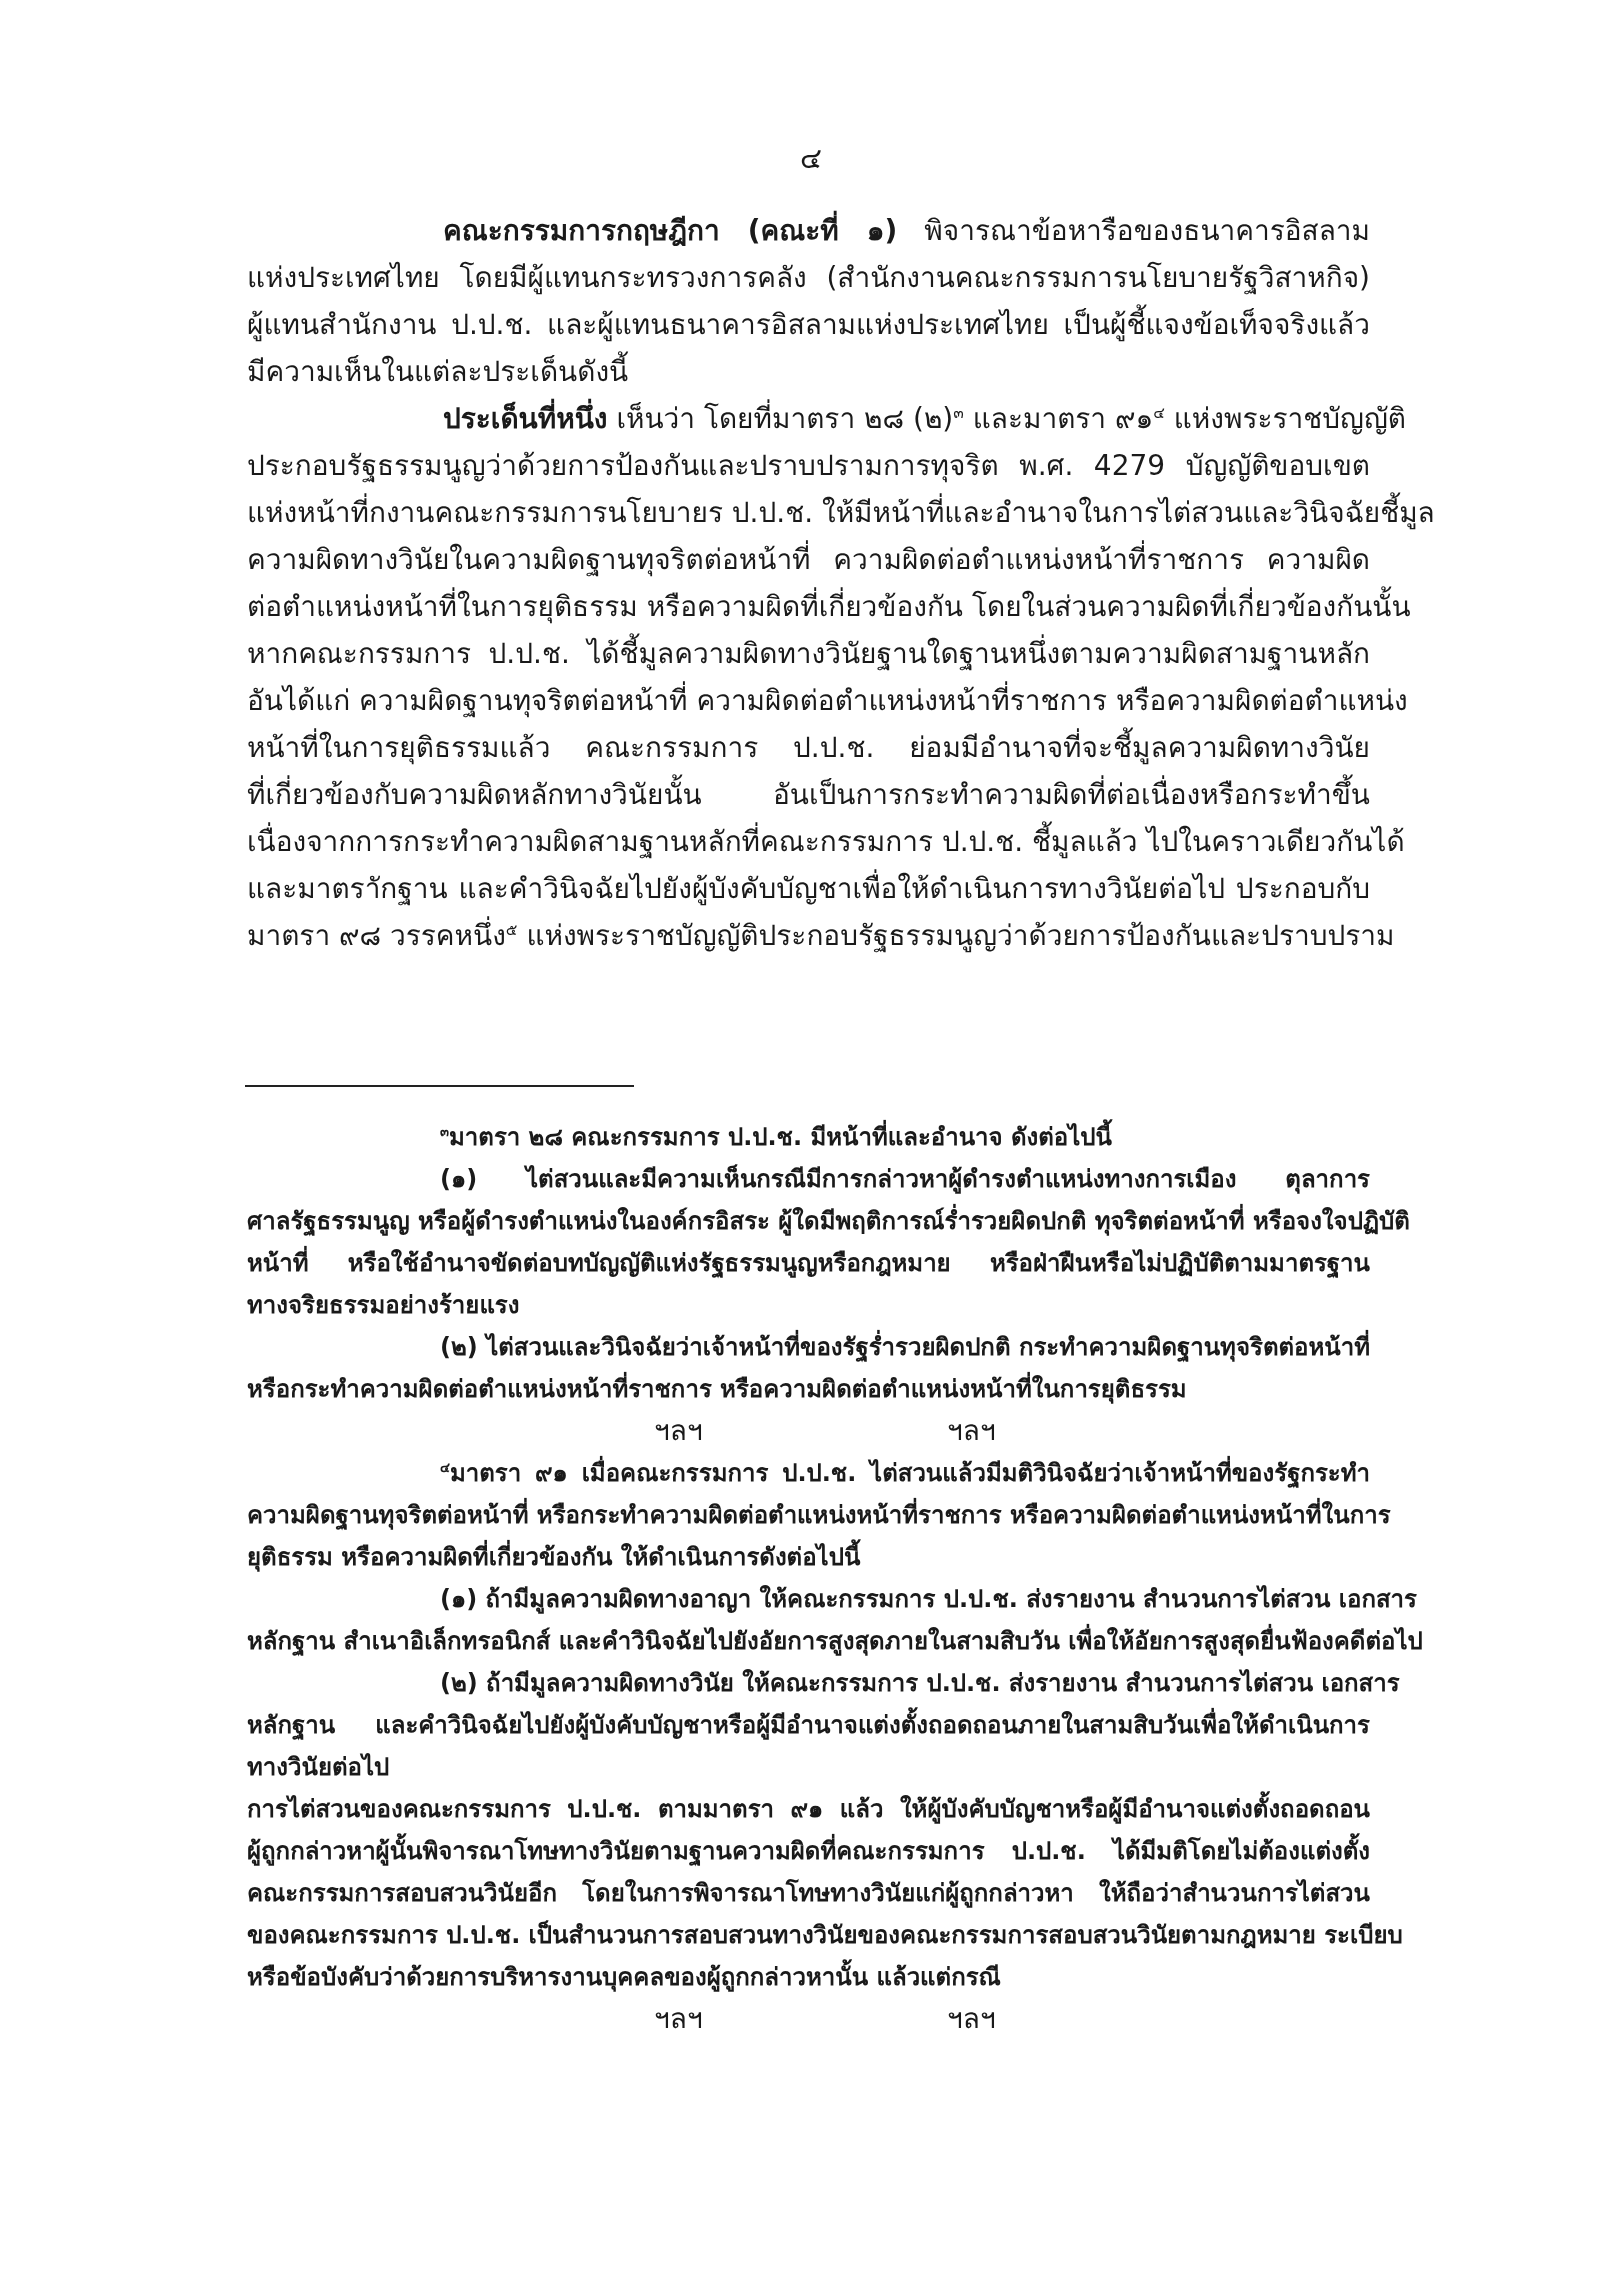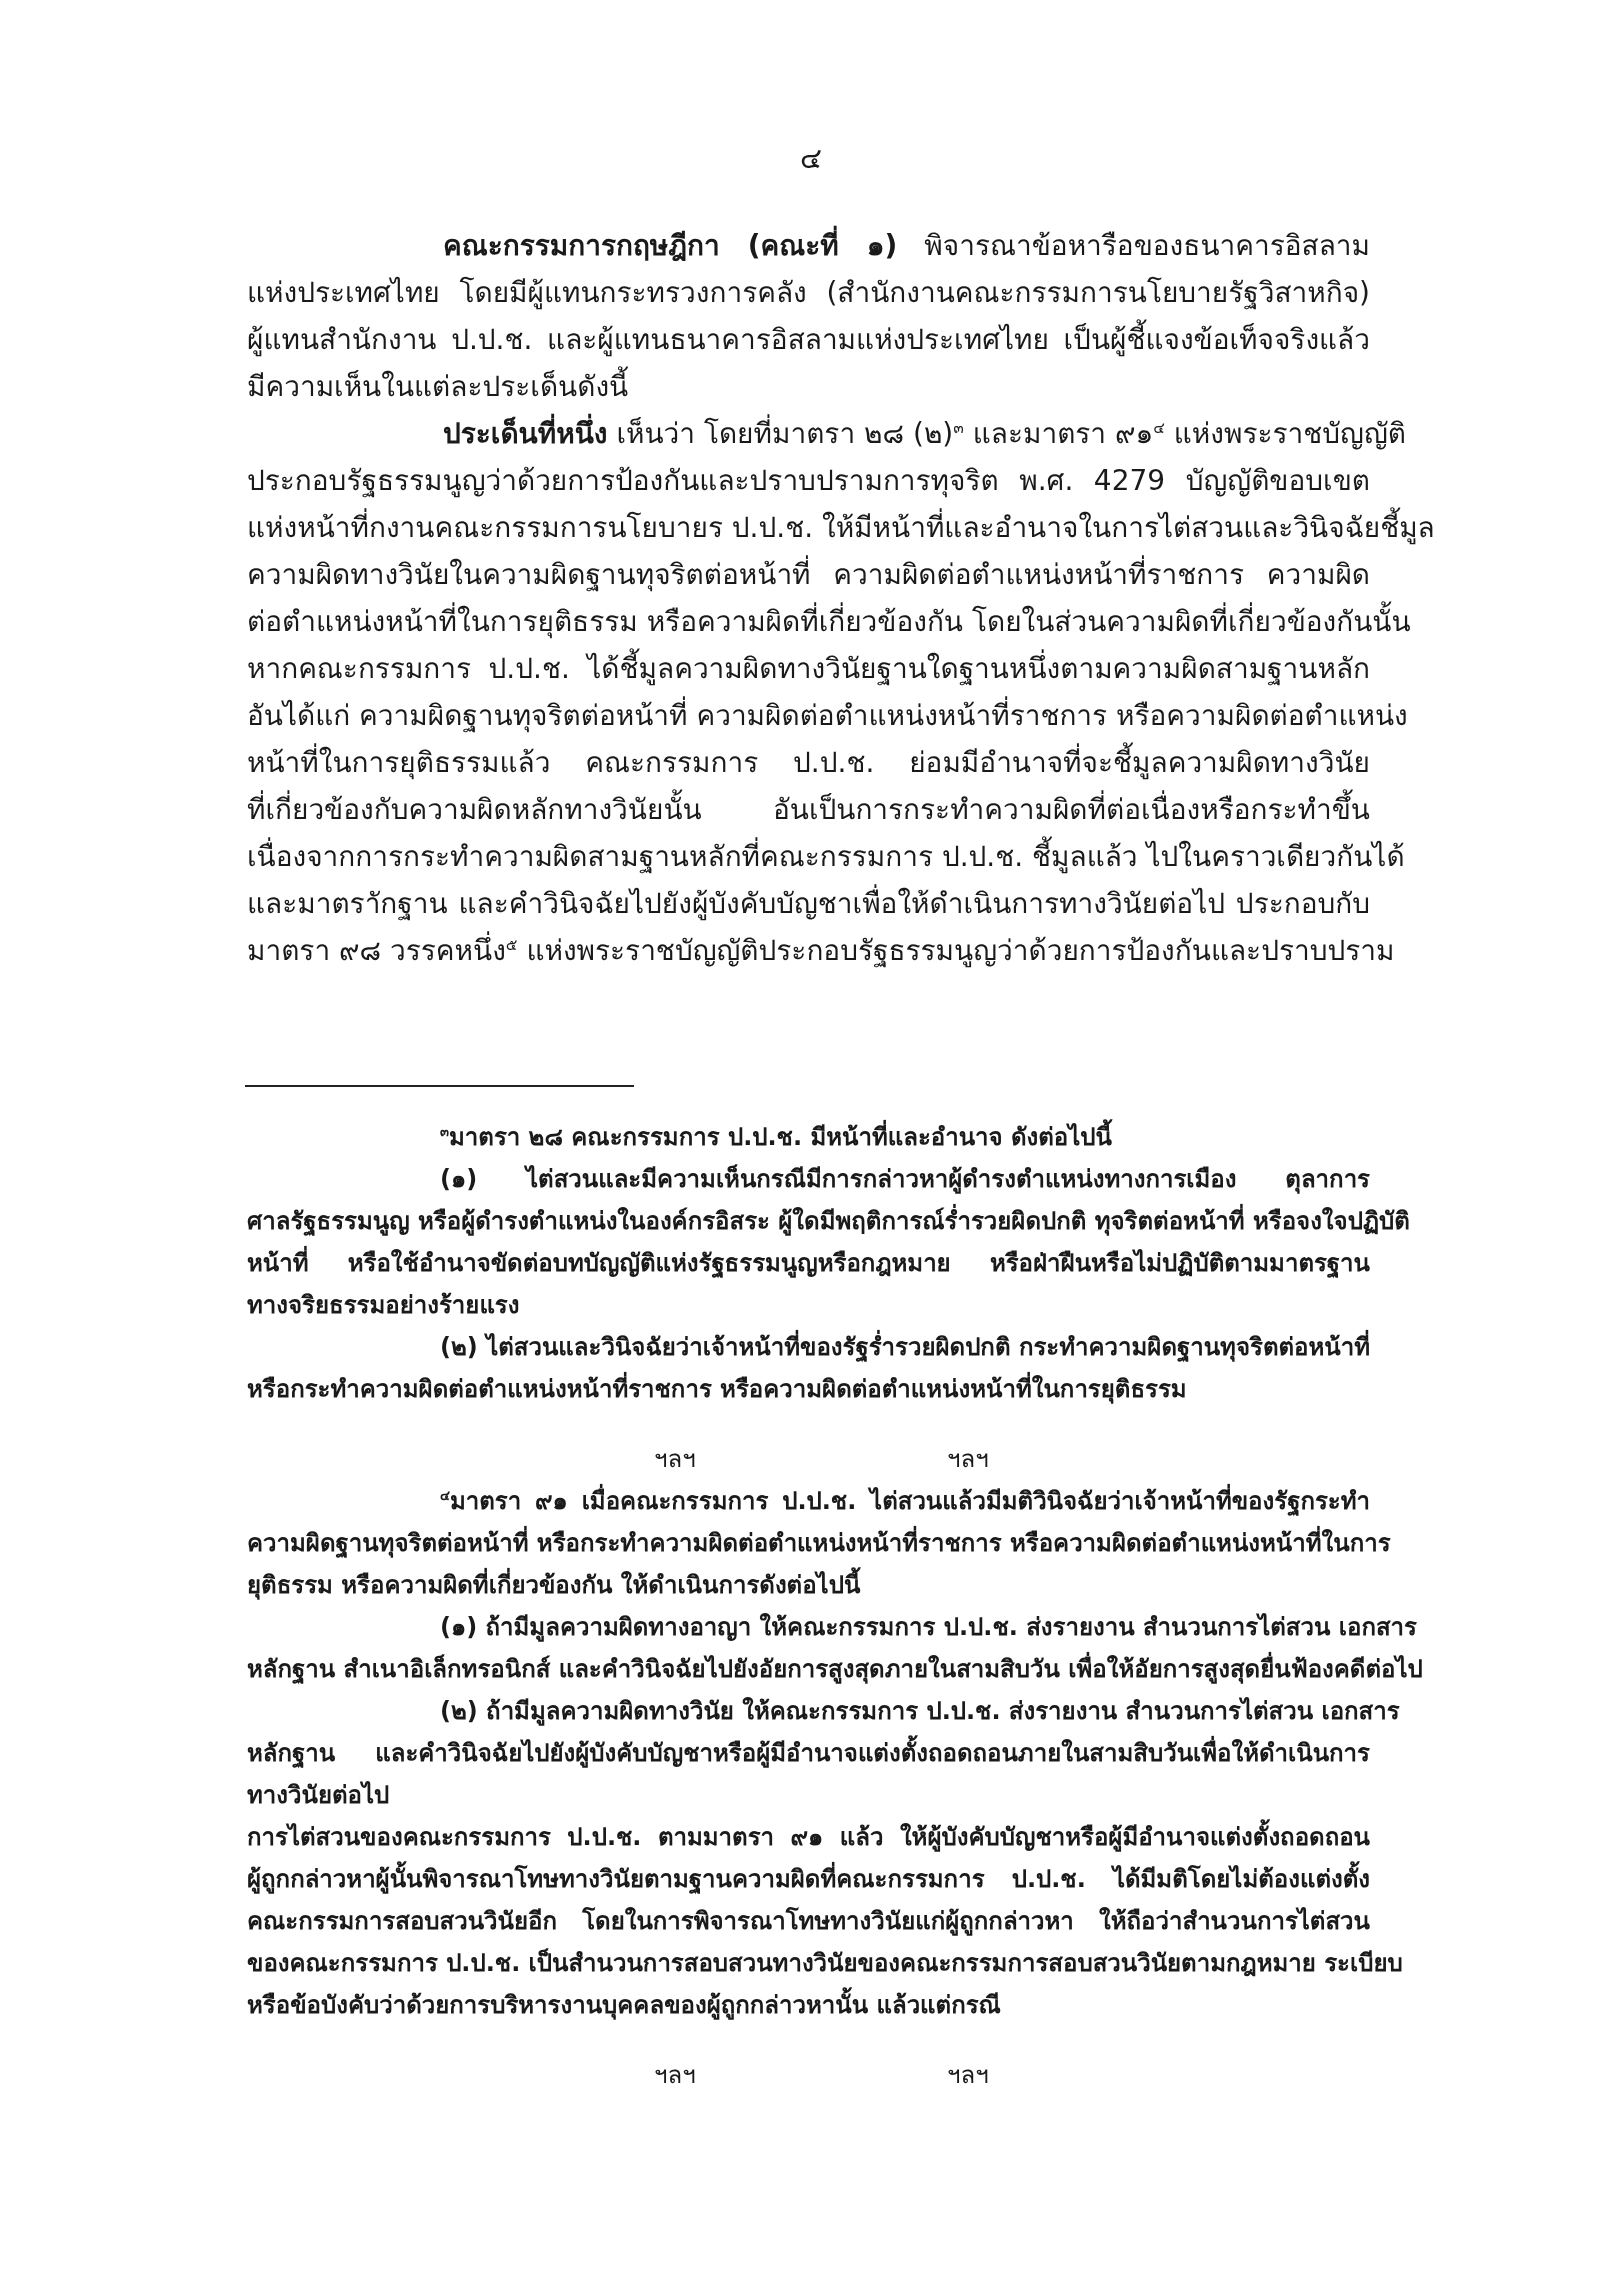--- a/index.html
+++ b/index.html
@@ -27,21 +27,21 @@
     top: 139px;
     left: 0;
     width: 1622px;
     text-align: center;
     font-size: 29px;
     line-height: 39px;
   }
   .body-text {
     position: absolute;
     left: 247px;
-    top: 222px;
+    top: 207px;
     width: 1123px;
   }
   .line {
     display: block;
     height: 47px;
     line-height: 47px;
     font-size: 28px;
     white-space: nowrap;
     text-align: justify;
     text-align-last: justify;
@@ -88,22 +88,21 @@
   .fline.last {
     text-align-last: left;
   }
   .fline.indent {
     padding-left: 193px;
   }
   .etc-row {
     position: relative;
     height: 42px;
     line-height: 42px;
-    font-size: 24px;
-    margin-top: 28px;
+    font-size: 28px;
   }
   .etc-row .etc-left {
     position: absolute;
     left: 407px;
     top: 0;
   }
   .etc-row .etc-right {
     position: absolute;
     left: 700px;
     top: 0;

